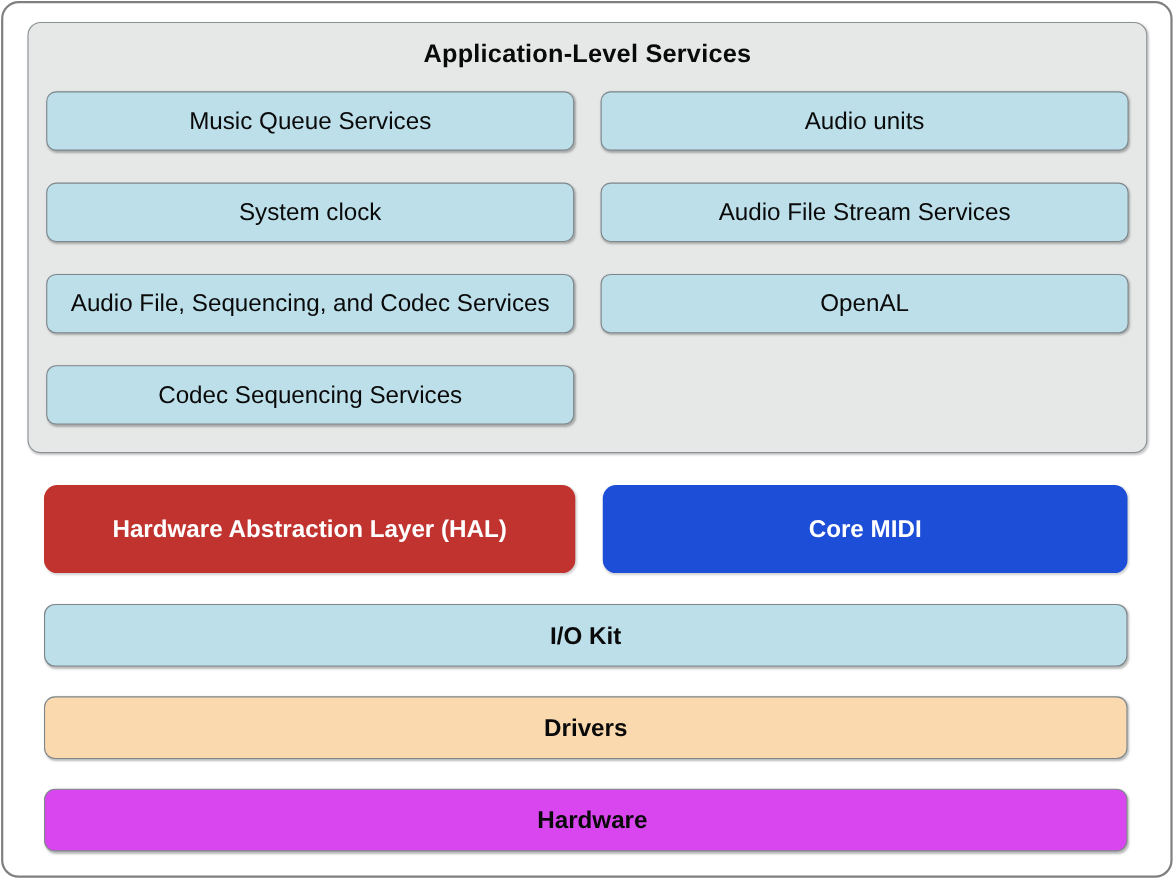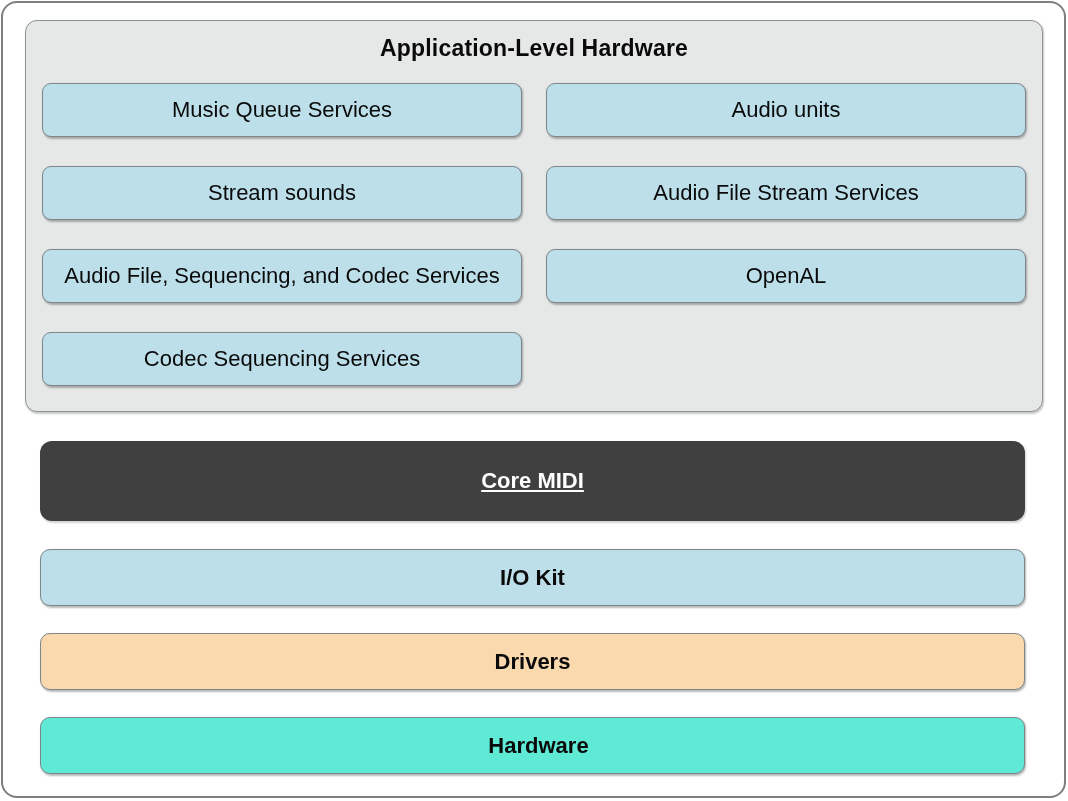--- a/index.html
+++ b/index.html
@@ -50,57 +50,58 @@
 
   
   .mid-row { position: absolute; left: 40px; top: 441px; width: 985px; display: flex; gap: 25px; }
   .hal-box, .midi-box {
     height: 80px; border-radius: 12px;
     display: flex; align-items: center; justify-content: center;
     color: #ffffff; font-weight: bold; font-size: 22px;
     box-shadow: 1px 1.5px 2px rgba(0,0,0,0.18);
   }
   .hal-box  { width: 483px; background: #c0332f; }
-  .midi-box { flex: 1;      background: #404040; text-decoration: underline; }
+  .midi-box { flex: 1;      background: #1d4ed8; }
 
   
   .layer-box {
     position: absolute; left: 40px; width: 985px; height: 57px;
     border: 1.5px solid #7d868b; border-radius: 10px;
     box-shadow: 1px 1.5px 2px rgba(0,0,0,0.28);
     display: flex; align-items: center; justify-content: center;
     font-weight: bold; font-size: 22px;
     box-sizing: border-box;
   }
   .layer-iokit    { top: 549px; background: #bcdfea; }
   .layer-drivers  { top: 633px; background: #fbd9ae; }
-  .layer-hardware { top: 717px; background: #5eead4; padding-left: 12px; }
+  .layer-hardware { top: 717px; background: #d946ef; padding-left: 12px; }
 </style>
 </head>
 <body>
 
 <div class="canvas">
 
   <div class="frame"></div>
 
   <div class="panel">
-    <div class="panel-title">Application-Level Hardware</div>
+    <div class="panel-title">Application-Level Services</div>
 
     <div class="svc-grid">
       <div class="svc-box">Music Queue Services</div>
       <div class="svc-box">Audio units</div>
-      <div class="svc-box">Stream sounds</div>
+      <div class="svc-box">System clock</div>
       <div class="svc-box">Audio File Stream Services</div>
       <div class="svc-box">Audio File, Sequencing, and Codec Services</div>
       <div class="svc-box">OpenAL</div>
       <div class="svc-box">Codec Sequencing Services</div>
     </div>
   </div>
 
   <div class="mid-row">
+    <div class="hal-box">Hardware Abstraction Layer (HAL)</div>
     <div class="midi-box">Core MIDI</div>
   </div>
 
   <div class="layer-box layer-iokit">I/O Kit</div>
 
   <div class="layer-box layer-drivers">Drivers</div>
 
   <div class="layer-box layer-hardware">Hardware</div>
 
 </div>

